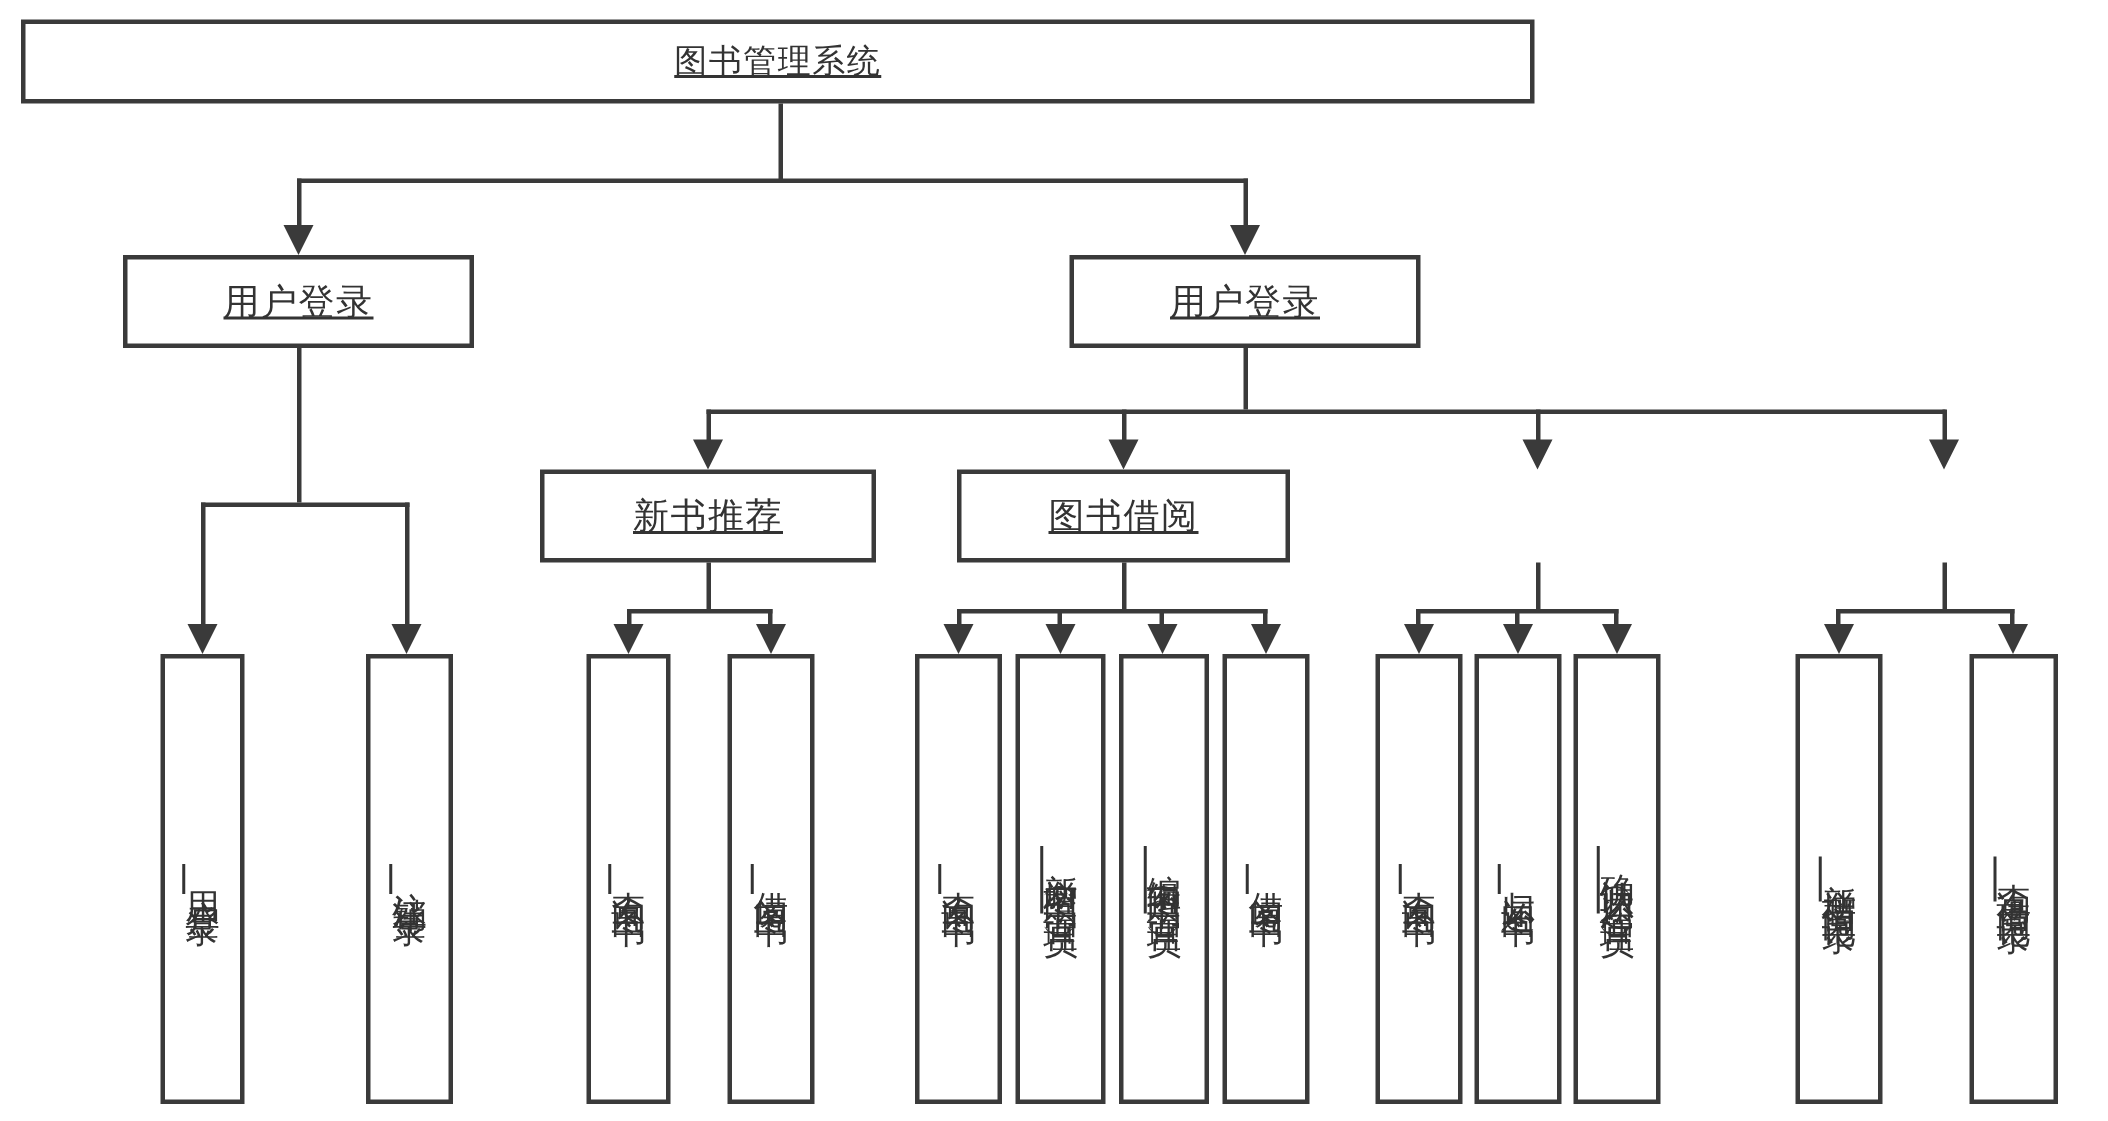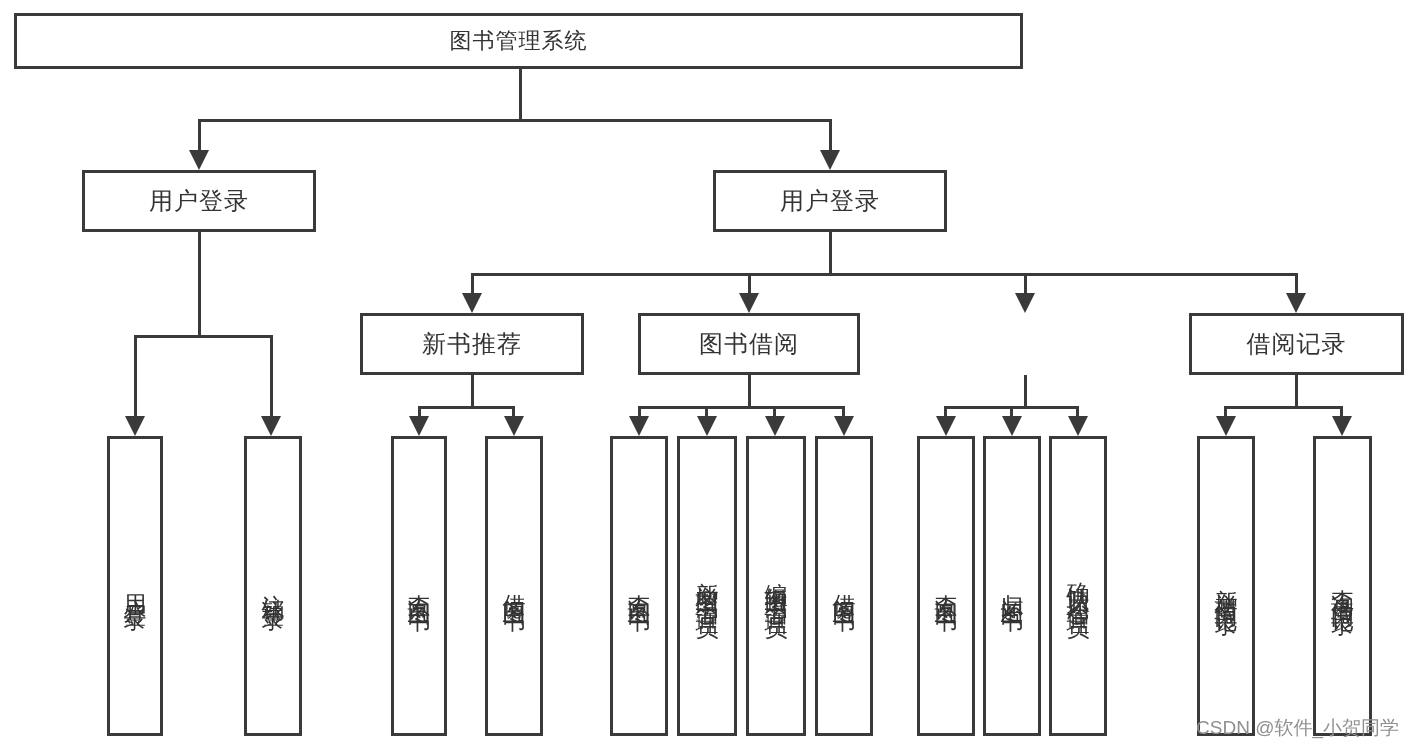--- a/index.html
+++ b/index.html
@@ -17,20 +17,21 @@
   }
   .box{
     position:absolute;
     box-sizing:border-box;
     border:3px solid var(--line);
     background:#ffffff;
     display:flex;
     align-items:center;
     justify-content:center;
     color:var(--text);
+    text-decoration:underline;
   }
   .box.h span{
     font-size:24px;
     letter-spacing:1px;
     white-space:nowrap;
   }
   .box.title span{font-size:22px;}
   .box.v span{
     writing-mode:vertical-rl;
     text-orientation:mixed;
@@ -94,23 +95,20 @@
   <div class="vl" style="left:1024px;top:273px;height:21px"></div>
   <div class="ar" style="left:1015px;top:293px"></div>
   <div class="vl" style="left:1295px;top:273px;height:21px"></div>
   <div class="ar" style="left:1286px;top:293px"></div>
 
   <div class="box h" style="left:360px;top:313px;width:224px;height:62px">
     <span>新书推荐</span>
   </div>
   <div class="box h" style="left:638px;top:313px;width:222px;height:62px">
     <span>图书借阅</span>
-  </div>
-  <div class="box h" style="left:1189px;top:313px;width:215px;height:62px">
-    <span>借阅记录</span>
   </div>
 
   <div class="vl" style="left:471px;top:375px;height:31px"></div>
   <div class="hl" style="left:418px;top:406px;width:97px"></div>
   <div class="vl" style="left:418px;top:406px;height:11px"></div>
   <div class="ar" style="left:409px;top:416px"></div>
   <div class="vl" style="left:512px;top:406px;height:11px"></div>
   <div class="ar" style="left:504px;top:416px"></div>
 
   <div class="vl" style="left:748px;top:375px;height:31px"></div>
@@ -177,15 +175,14 @@
     <span>确认归还（管理员）</span>
   </div>
 
   <div class="box v" style="left:1197px;top:436px;width:58px;height:300px">
     <span>新增借阅记录</span>
   </div>
   <div class="box v" style="left:1313px;top:436px;width:59px;height:300px">
     <span>查询借阅记录</span>
   </div>
 
-  <div class="watermark">CSDN @软件_小贺同学</div>
 
 </div>
 
 </body></html>

